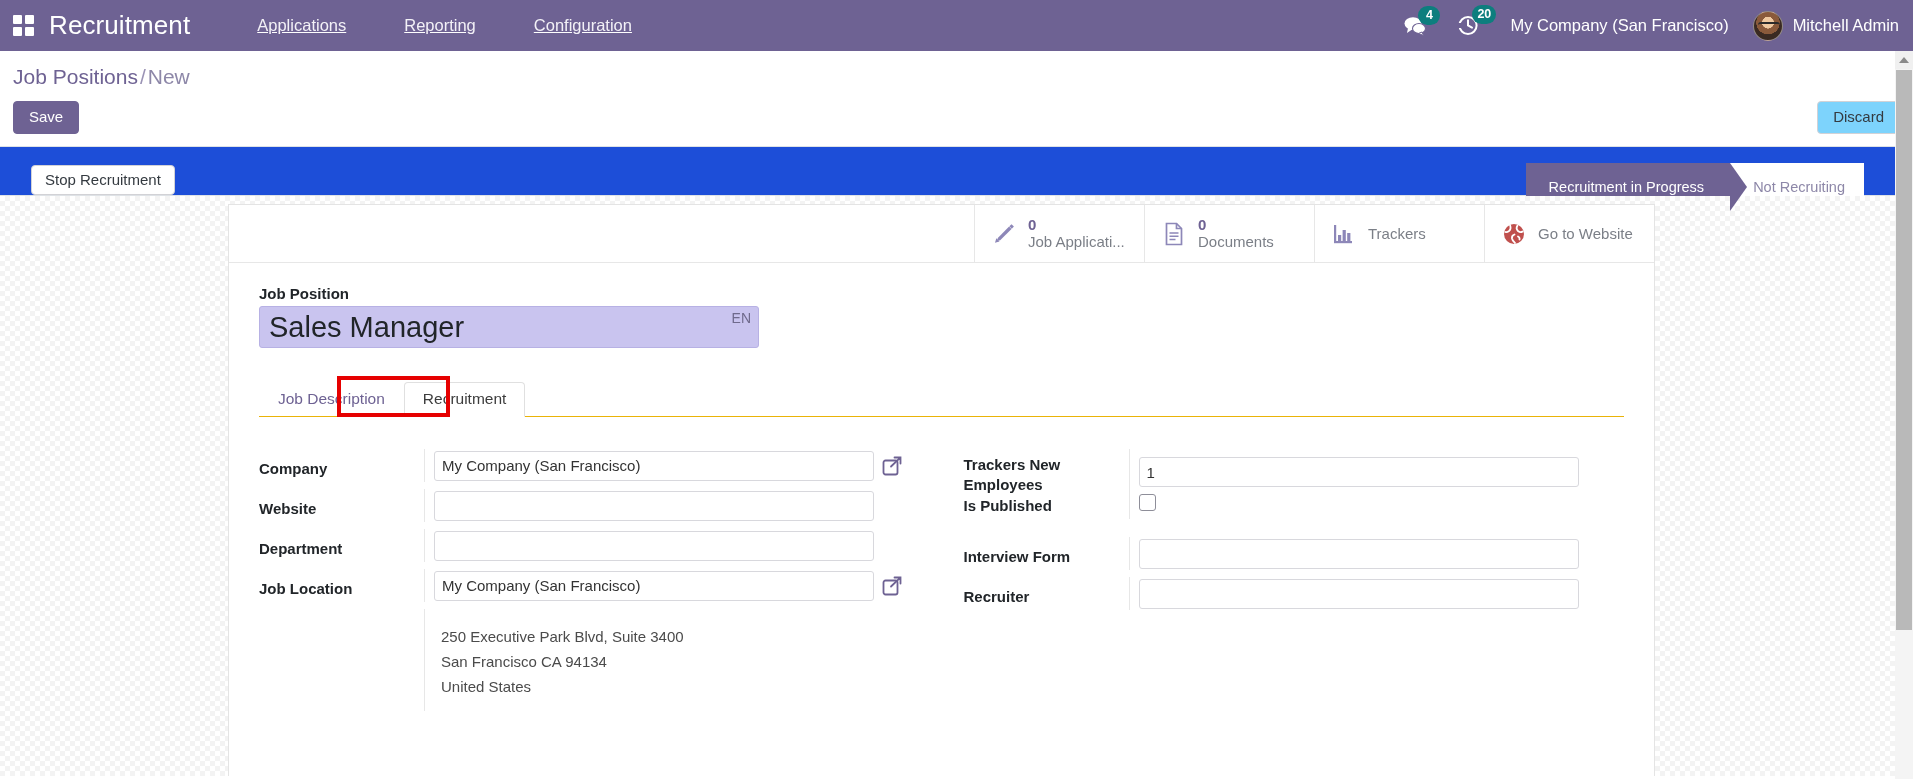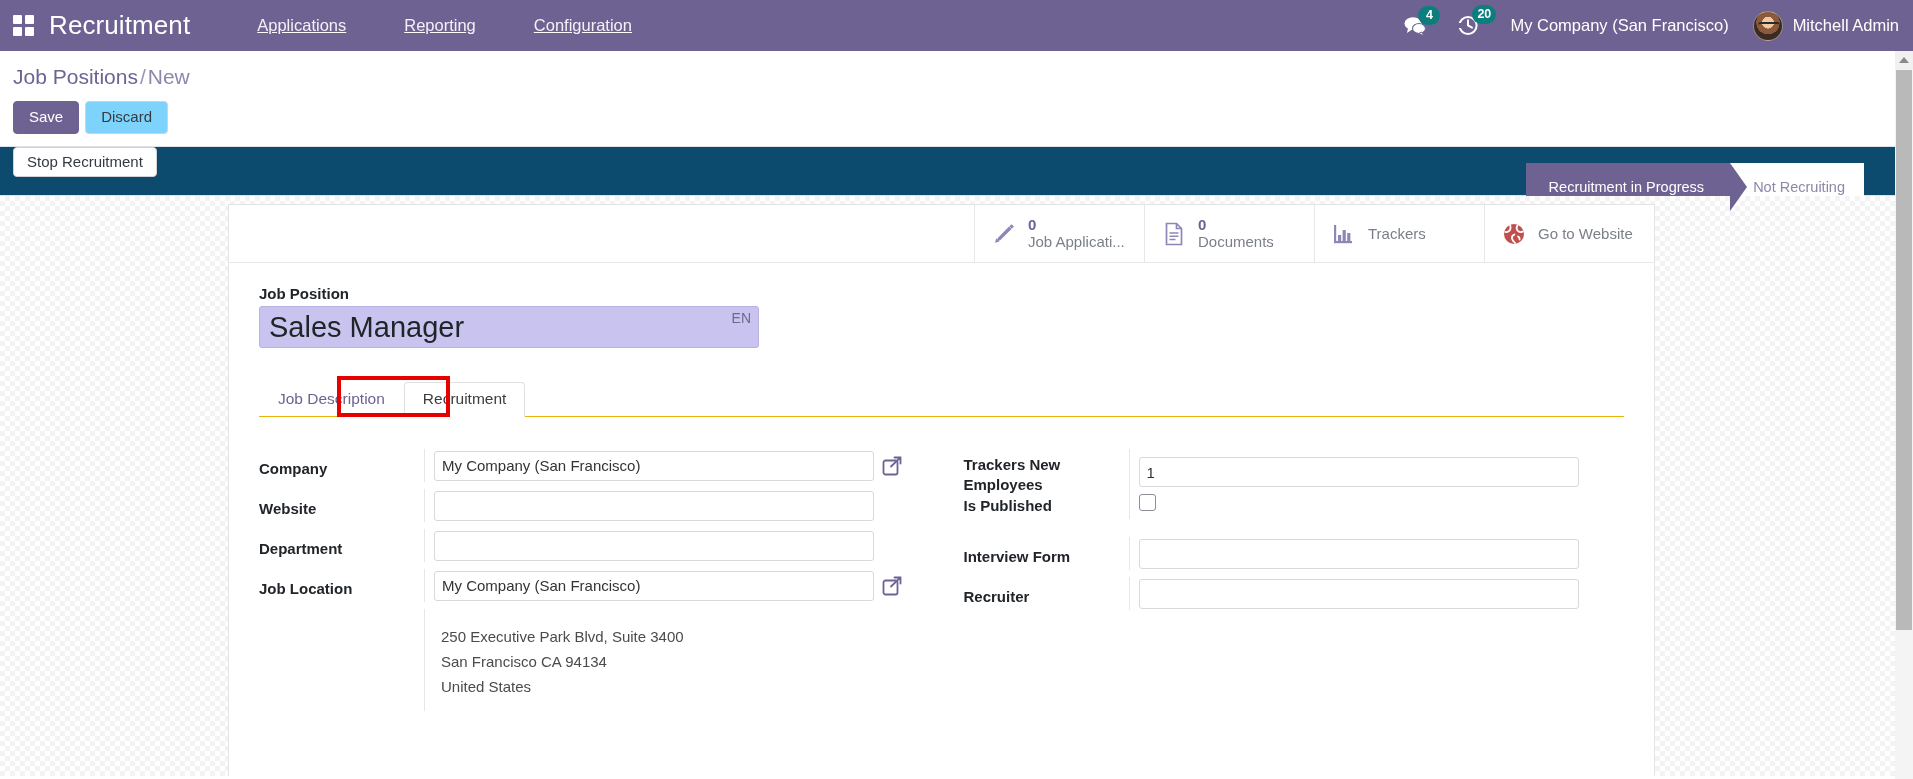--- a/index.html
+++ b/index.html
@@ -92,40 +92,40 @@
   }
   .breadcrumb {
     font-size: 21px;
     color: #6e6293;
     padding-left: 13px;
     line-height: 26px;
     white-space: nowrap;
   }
   .breadcrumb .sep { color: #9a93b5; margin: 0 2px; }
   .breadcrumb .cur { color: #8d87a8; }
-  .btn-row { padding: 11px 13px 12px 13px; display: flex; gap: 6px; }
+  .btn-row { padding: 11px 13px 12px 13px; display: flex; gap: 18px; justify-content: space-between; }
   .btn {
     font-size: 15px;
     padding: 5px 15px 6px;
     border-radius: 4px;
     cursor: pointer;
     line-height: 20px;
     white-space: nowrap;
   }
   .btn-primary { background: #6e6293; color: #fff; border: 1px solid #6e6293; }
   .btn-default { background: #7dd3fc; color: #343a40; border: 1px solid #d2d2d6; }
 
   
   .statusbar-row {
-    background: #0c4a6e;
+    background: #1d4ed8;
     border-bottom: 1px solid #dee2e6;
     height: 49px;
     display: flex;
-    align-items: flex-start;
-    padding: 0 13px;
+    align-items: flex-end;
+    padding: 0 31px;
     position: relative;
   }
   .btn-stop {
     background: #fff; color: #343a40; border: 1px solid #d2d2d6;
     font-size: 15px; padding: 5px 13px 6px; border-radius: 4px; cursor: pointer;
   }
   .statusbar {
     position: absolute;
     right: 49px; top: 16px;
     height: 48px;

